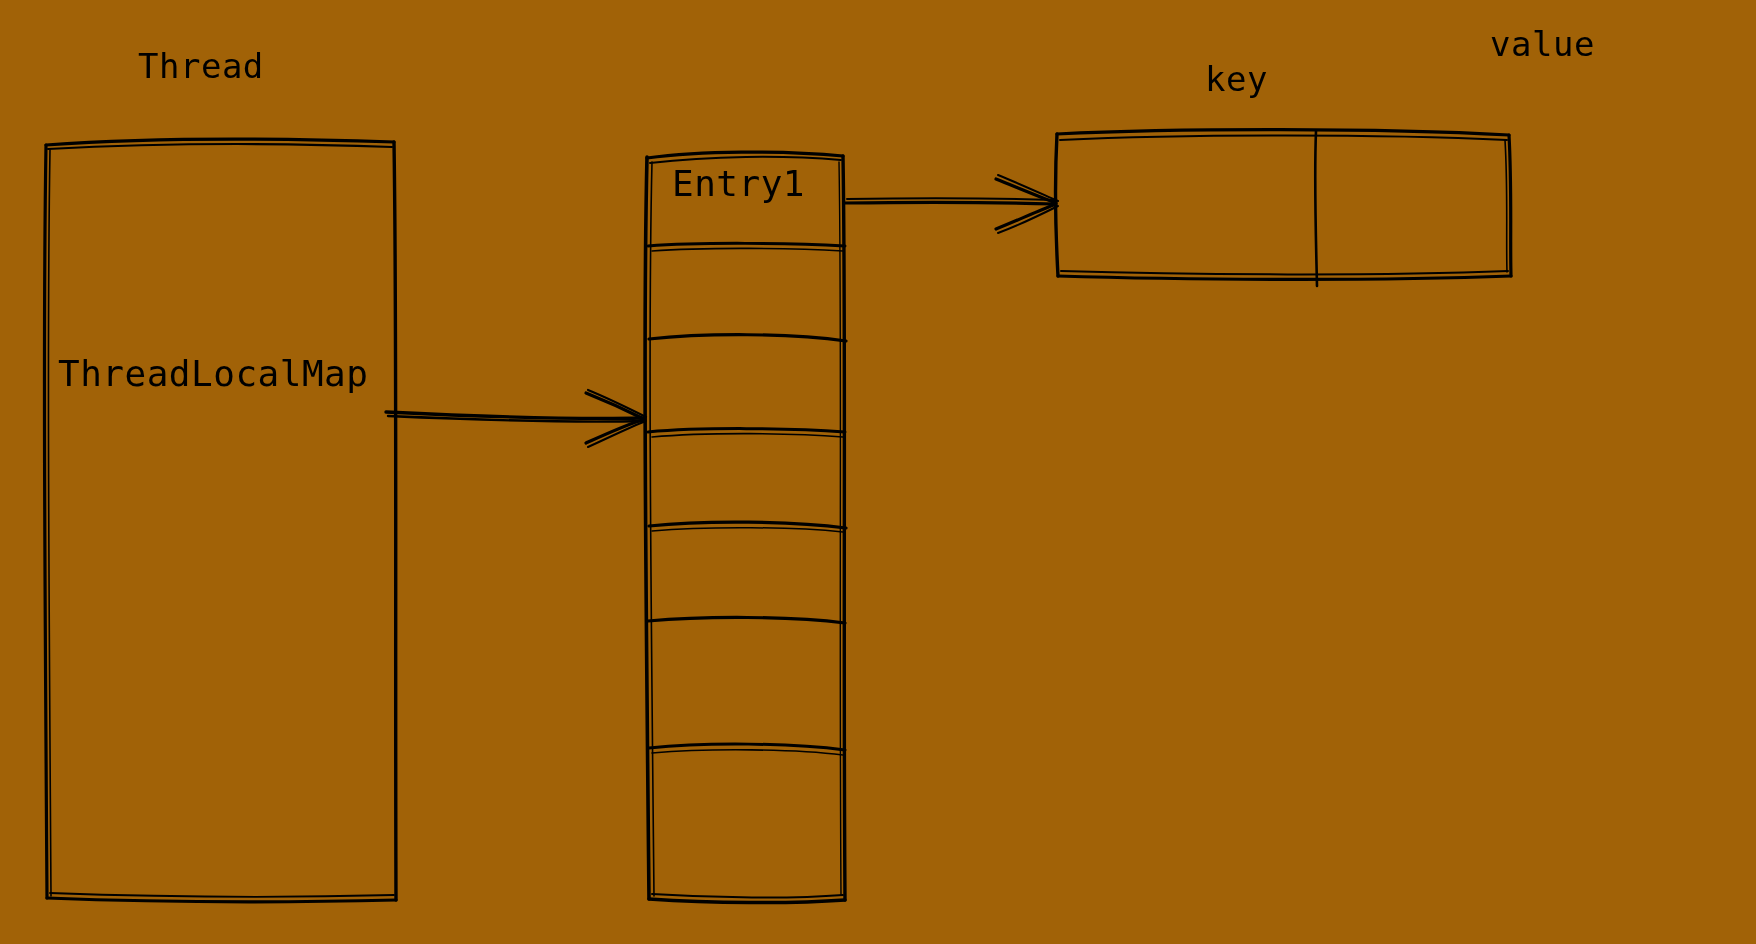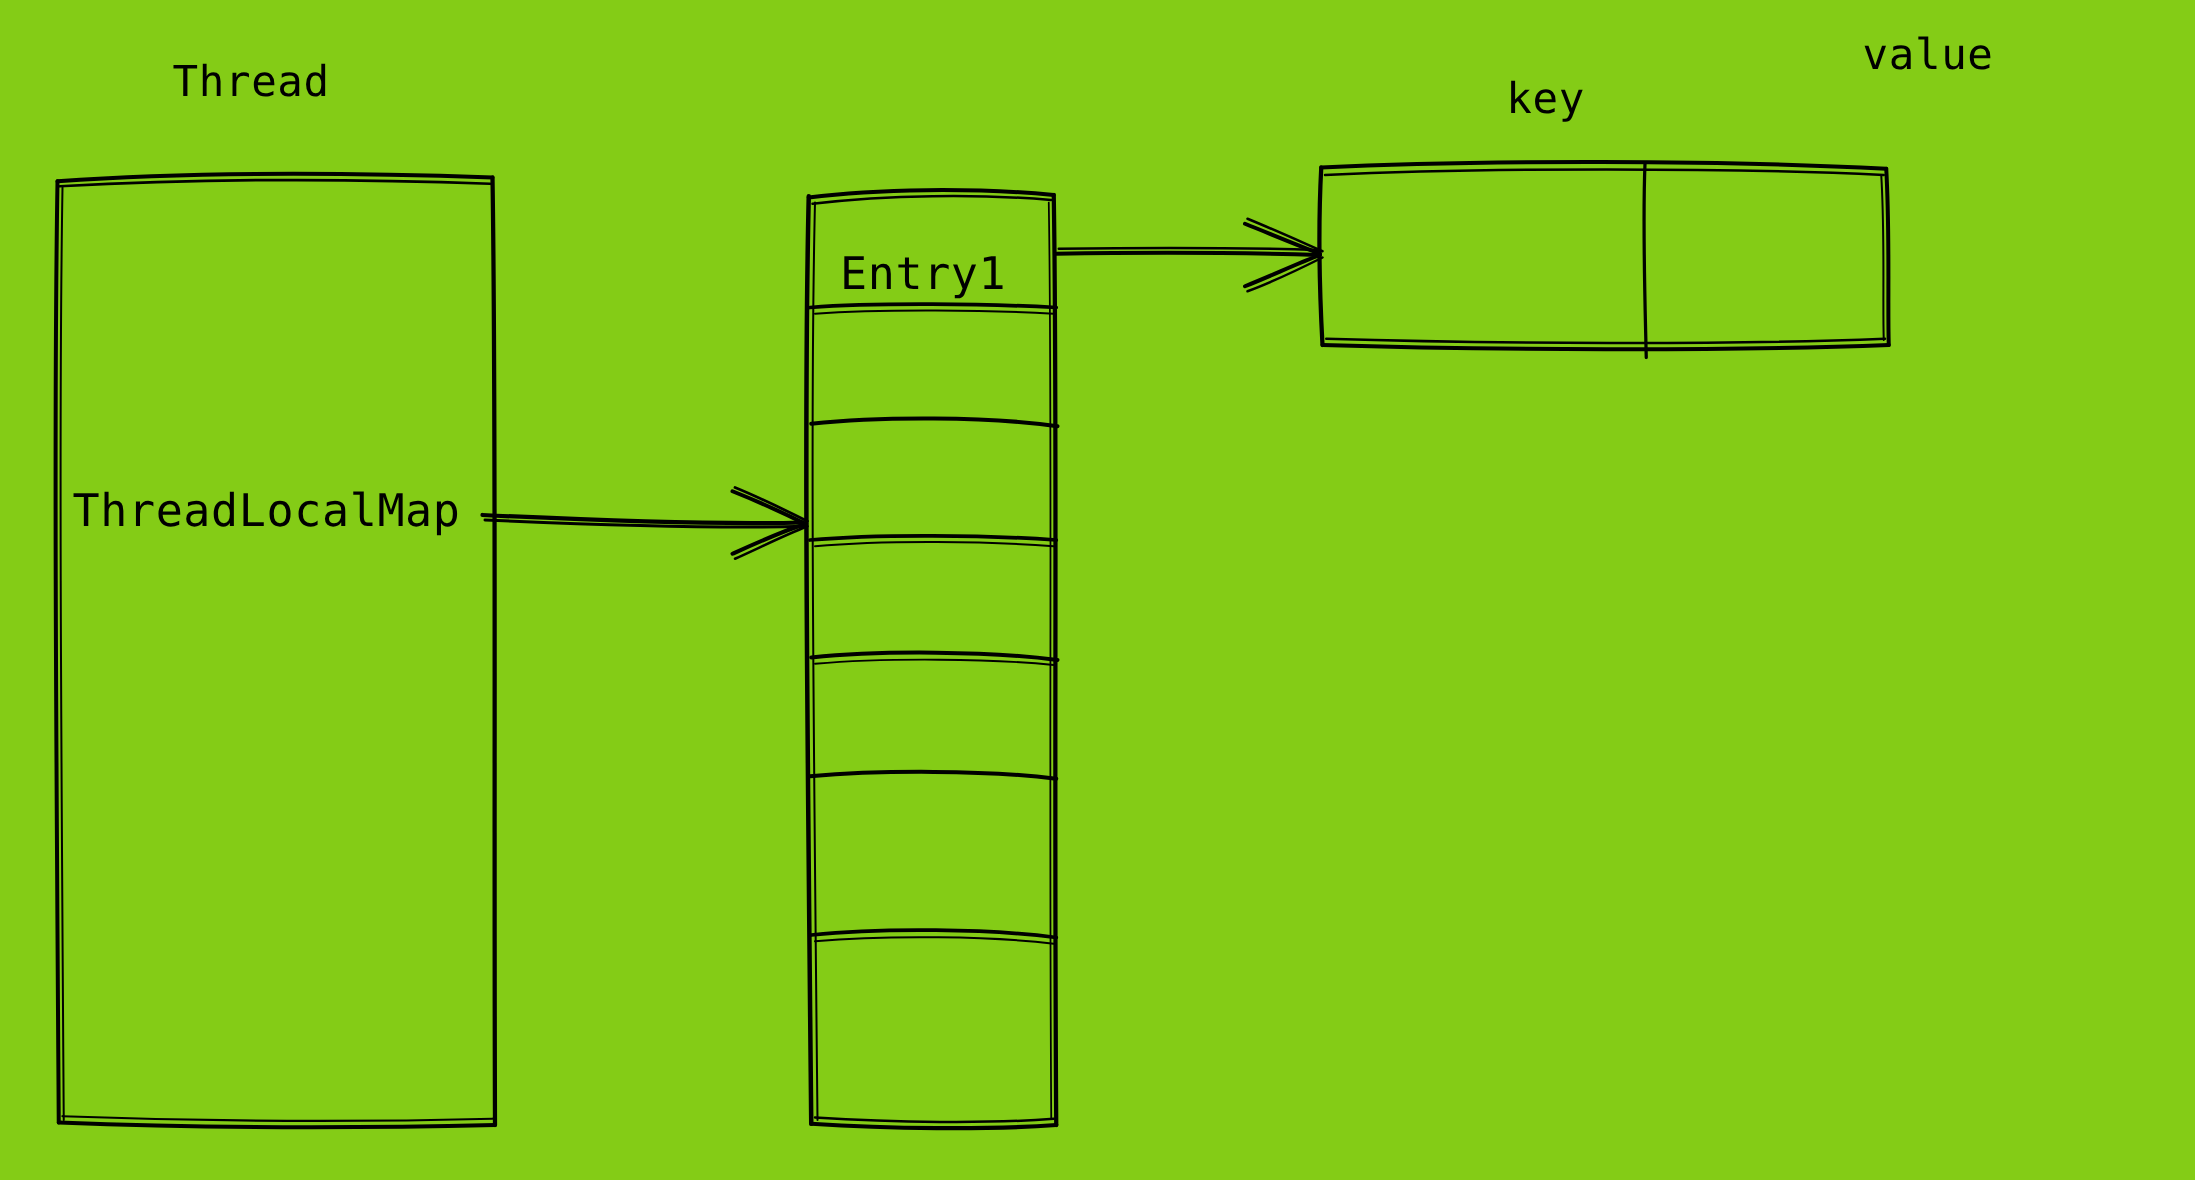--- a/index.html
+++ b/index.html
@@ -11,21 +11,21 @@
   body {
     width: 1756px;
     height: 944px;
     overflow: hidden;
     font-family: "DejaVu Sans Mono", "Liberation Mono", monospace;
   }
   #diagram-root {
     position: relative;
     width: 1756px;
     height: 944px;
-    background: #84cc16;
+    background: #a16207;
   }
   svg.sketch {
     position: absolute;
     top: 0;
     left: 0;
     width: 1756px;
     height: 944px;
   }
   .stroke {
     fill: none;
@@ -39,21 +39,20 @@
     font-family: "DejaVu Sans Mono", "Liberation Mono", monospace;
     white-space: pre;
     letter-spacing: 0.5px;
     user-select: none;
   }
   .title-lbl {
     font-size: 34px;
   }
   .box-lbl {
     font-size: 36px;
-    margin-top: 36px;
   }
   .t-thread   { left: 138px;  top: 46px; }
   .t-entry    { left: 585px;  top: 36px; }
   .t-key      { left: 1205px; top: 48px; margin-top: 11px; }
   .t-value    { left: 1490px; top: 24px; }
   .l-tlm      { left: 58px;   top: 353px; }
   .l-entry1   { left: 672px;  top: 163px; }
   .l-tl       { left: 1108px; top: 160px; }
 </style>
 </head>

